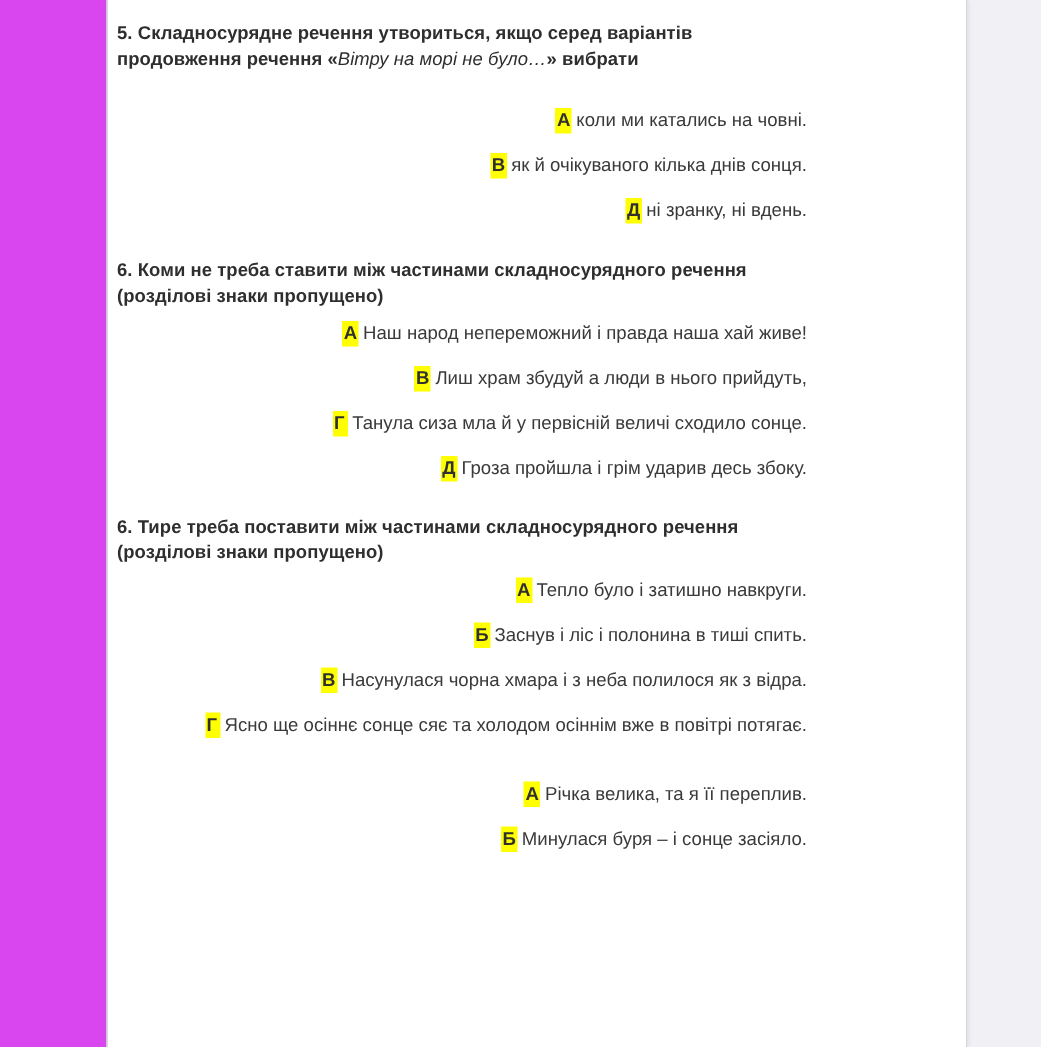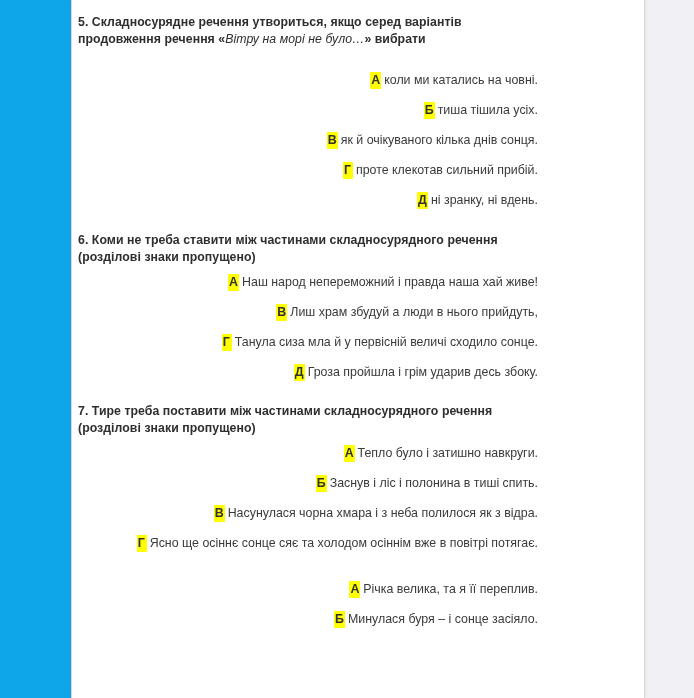--- a/index.html
+++ b/index.html
@@ -10,21 +10,21 @@
     width: 694px;
     height: 698px;
     background: #f1f0f5;
     font-family: "Liberation Sans", sans-serif;
     overflow: hidden;
   }
   #page {
     position: relative;
     width: 626px;
     height: 698px;
-    background: #0ea5e9;
+    background: #d946ef;
   }
   
   #sheet {
     position: absolute;
     left: 71px;
     top: 0;
     width: 574px;
     height: 698px;
     background: #ffffff;
     border-left: 1px solid #d7d6dd;
@@ -109,39 +109,37 @@
 
 <div id="page">
   <div id="sheet"></div>
 
   <div id="content">
 
     <div class="question" id="q5">
       <p class="q-heading"><span>5. Складносурядне речення утвориться, якщо серед варіантів продовження речення </span><span class="guill">«</span><span class="italic">Вітру на морі не було…</span><span class="guill">»</span><span> вибрати</span></p>
       <ul class="options">
         <li class="option"><span class="marker">А</span><span class="opt-text">коли ми катались на човні.</span></li>
-        <li class="option"><span class="marker">Б</span><span class="opt-text">тиша тішила усіх.</span></li>
         <li class="option"><span class="marker">В</span><span class="opt-text">як й очікуваного кілька днів сонця.</span></li>
-        <li class="option"><span class="marker narrow">Г</span><span class="opt-text">проте клекотав сильний прибій.</span></li>
         <li class="option"><span class="marker">Д</span><span class="opt-text">ні зранку, ні вдень.</span></li>
       </ul>
     </div>
 
     <div class="question" id="q6">
       <p class="q-heading">6. Коми не треба ставити між частинами складносурядного речення (розділові знаки пропущено)</p>
       <ul class="options">
         <li class="option"><span class="marker">А</span><span class="opt-text">Наш народ непереможний і правда наша хай живе!</span></li>
         <li class="option"><span class="marker">В</span><span class="opt-text">Лиш храм збудуй а люди в нього прийдуть,</span></li>
         <li class="option"><span class="marker narrow">Г</span><span class="opt-text">Танула сиза мла й у первісній величі сходило сонце.</span></li>
         <li class="option"><span class="marker">Д</span><span class="opt-text">Гроза пройшла і грім ударив десь збоку.</span></li>
       </ul>
     </div>
 
     <div class="question" id="q7">
-      <p class="q-heading">7. Тире треба поставити між частинами складносурядного речення (розділові знаки пропущено)</p>
+      <p class="q-heading">6. Тире треба поставити між частинами складносурядного речення (розділові знаки пропущено)</p>
       <ul class="options">
         <li class="option"><span class="marker">А</span><span class="opt-text">Тепло було і затишно навкруги.</span></li>
         <li class="option"><span class="marker">Б</span><span class="opt-text">Заснув і ліс і полонина в тиші спить.</span></li>
         <li class="option"><span class="marker">В</span><span class="opt-text">Насунулася чорна хмара і з неба полилося як з відра.</span></li>
         <li class="option"><span class="marker narrow">Г</span><span class="opt-text">Ясно ще осіннє сонце сяє та холодом осіннім вже в повітрі потягає.</span></li>
       </ul>
     </div>
 
     <div class="question" id="q8">
       <ul class="options">

